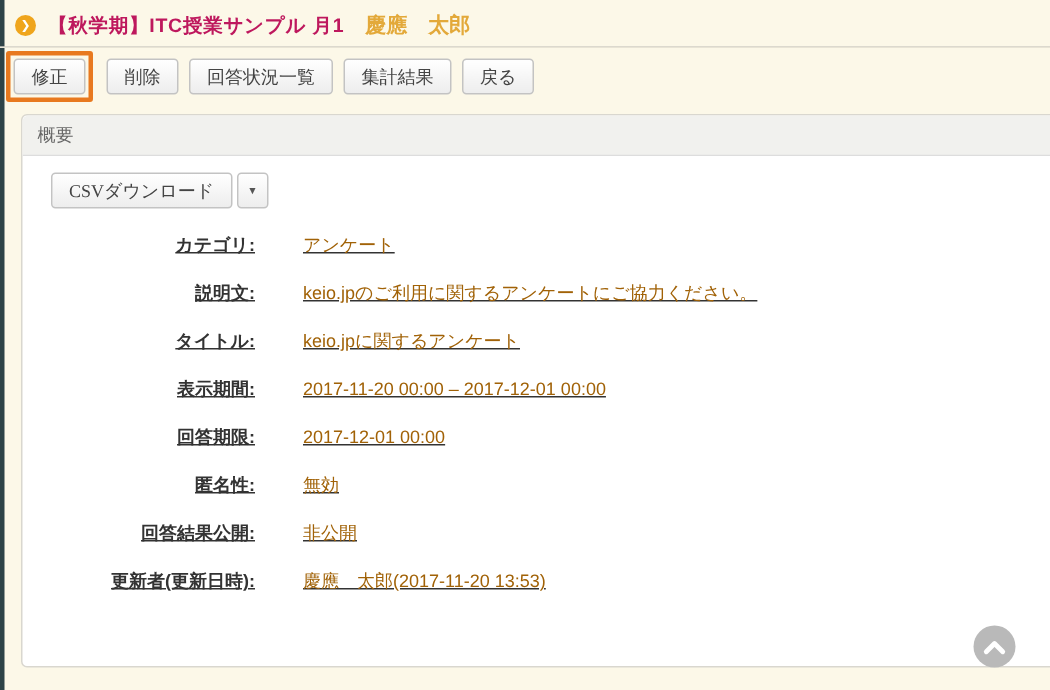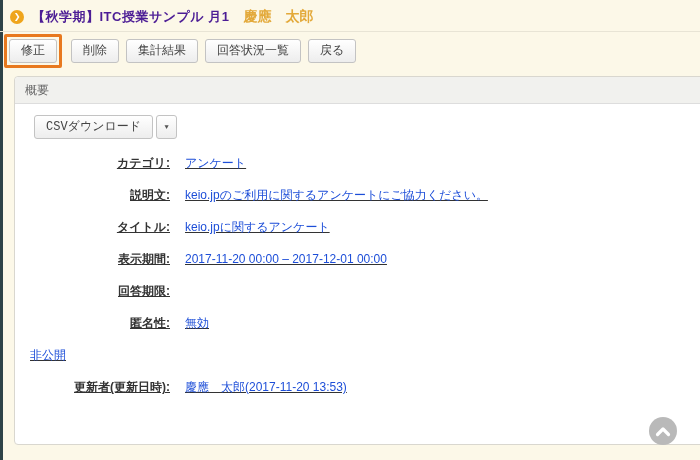--- a/index.html
+++ b/index.html
@@ -21,42 +21,42 @@
     padding: 7px 0 0 10px; height: 27px;
   }
   .bullet-icon {
     width: 14px; height: 14px; border-radius: 50%;
     background: #efa51c; color: #fff;
     font-size: 8px; font-weight: bold;
     display: flex; align-items: center; justify-content: center;
     line-height: 1; flex: 0 0 auto;
   }
   .page-title {
-    font-size: 13px; font-weight: bold; color: #4c1d95;
+    font-size: 13px; font-weight: bold; color: #be185d;
     margin-left: 8px; letter-spacing: 0.5px;
   }
   .author-name {
     font-size: 14px; color: #e3a93a; margin-left: 14px; font-weight: bold;
   }
   .separator {
     position: absolute; left: 0; top: 31px; width: 700px; height: 1px;
     background: #a3a3a3; border-bottom: 1px solid #e8e4d5;
   }
   
   .toolbar {
     position: absolute; left: 0; top: 35px; width: 700px; height: 32px;
     display: flex; align-items: center;
   }
   .btn {
     background: linear-gradient(#ffffff, #ededed);
     border: 1px solid #c3c3c3; border-radius: 3px;
     font-size: 12px; color: #444;
     padding: 4px 11px; line-height: 14px;
     cursor: pointer; white-space: nowrap;
-    font-family: Liberation Mono, monospace;
+    font-family: Liberation Serif, serif;
   }
   .highlight-ring {
     border: 3px solid #e8791f; border-radius: 2px;
     padding: 2px; margin-left: 4px; display: inline-flex;
   }
   .toolbar .btn + .btn, .toolbar .highlight-ring + .btn { margin-left: 7px; }
   .toolbar .highlight-ring { margin-right: 2px; }
   
   .panel {
     position: absolute; left: 14px; top: 76px; width: 698px; height: 369px;
@@ -75,21 +75,21 @@
     font-size: 7px; color: #555; text-align: center;
   }
   
   .fields { margin-top: 8px; padding-left: 0; text-decoration: underline; }
   .field-row { display: flex; align-items: flex-start; padding: 7px 0; }
   .field-label {
     width: 155px; text-align: right; font-weight: bold;
     font-size: 12px; color: #333; line-height: 18px; flex: 0 0 auto;
   }
   .field-value {
-    margin-left: 15px; font-size: 12px; color: #1d4ed8; line-height: 18px;
+    margin-left: 32px; font-size: 12px; color: #a16207; line-height: 18px;
   }
   
   .scroll-top {
     position: absolute; left: 649px; top: 417px;
     width: 28px; height: 28px; border-radius: 50%;
     background: #b9b9b9; border: none; cursor: pointer;
     display: flex; align-items: center; justify-content: center;
   }
 </style>
 </head>
@@ -103,22 +103,22 @@
   <span class="author-name">慶應　太郎</span>
 </div>
 
 <div class="separator"></div>
 
 <div class="toolbar">
   <span class="highlight-ring">
     <button class="btn">修正</button>
   </span>
   <button class="btn">削除</button>
+  <button class="btn">回答状況一覧</button>
   <button class="btn">集計結果</button>
-  <button class="btn">回答状況一覧</button>
   <button class="btn">戻る</button>
 </div>
 
 <div class="panel">
   <div class="panel-header">概要</div>
 
   <div class="csv-row">
     <button class="btn">CSVダウンロード</button>
     <button class="btn caret-btn">
       <span>▼</span>
@@ -137,26 +137,28 @@
     <div class="field-row">
       <div class="field-label">タイトル:</div>
       <div class="field-value">keio.jpに関するアンケート</div>
     </div>
     <div class="field-row">
       <div class="field-label">表示期間:</div>
       <div class="field-value">2017-11-20 00:00 – 2017-12-01 00:00</div>
     </div>
     <div class="field-row">
       <div class="field-label">回答期限:</div>
+      <div class="field-value">2017-12-01 00:00</div>
     </div>
     <div class="field-row">
       <div class="field-label">匿名性:</div>
       <div class="field-value">無効</div>
     </div>
     <div class="field-row">
+      <div class="field-label">回答結果公開:</div>
       <div class="field-value">非公開</div>
     </div>
     <div class="field-row">
       <div class="field-label">更新者(更新日時):</div>
       <div class="field-value">慶應　太郎(2017-11-20 13:53)</div>
     </div>
   </div>
 </div>
 
 <button class="scroll-top">

